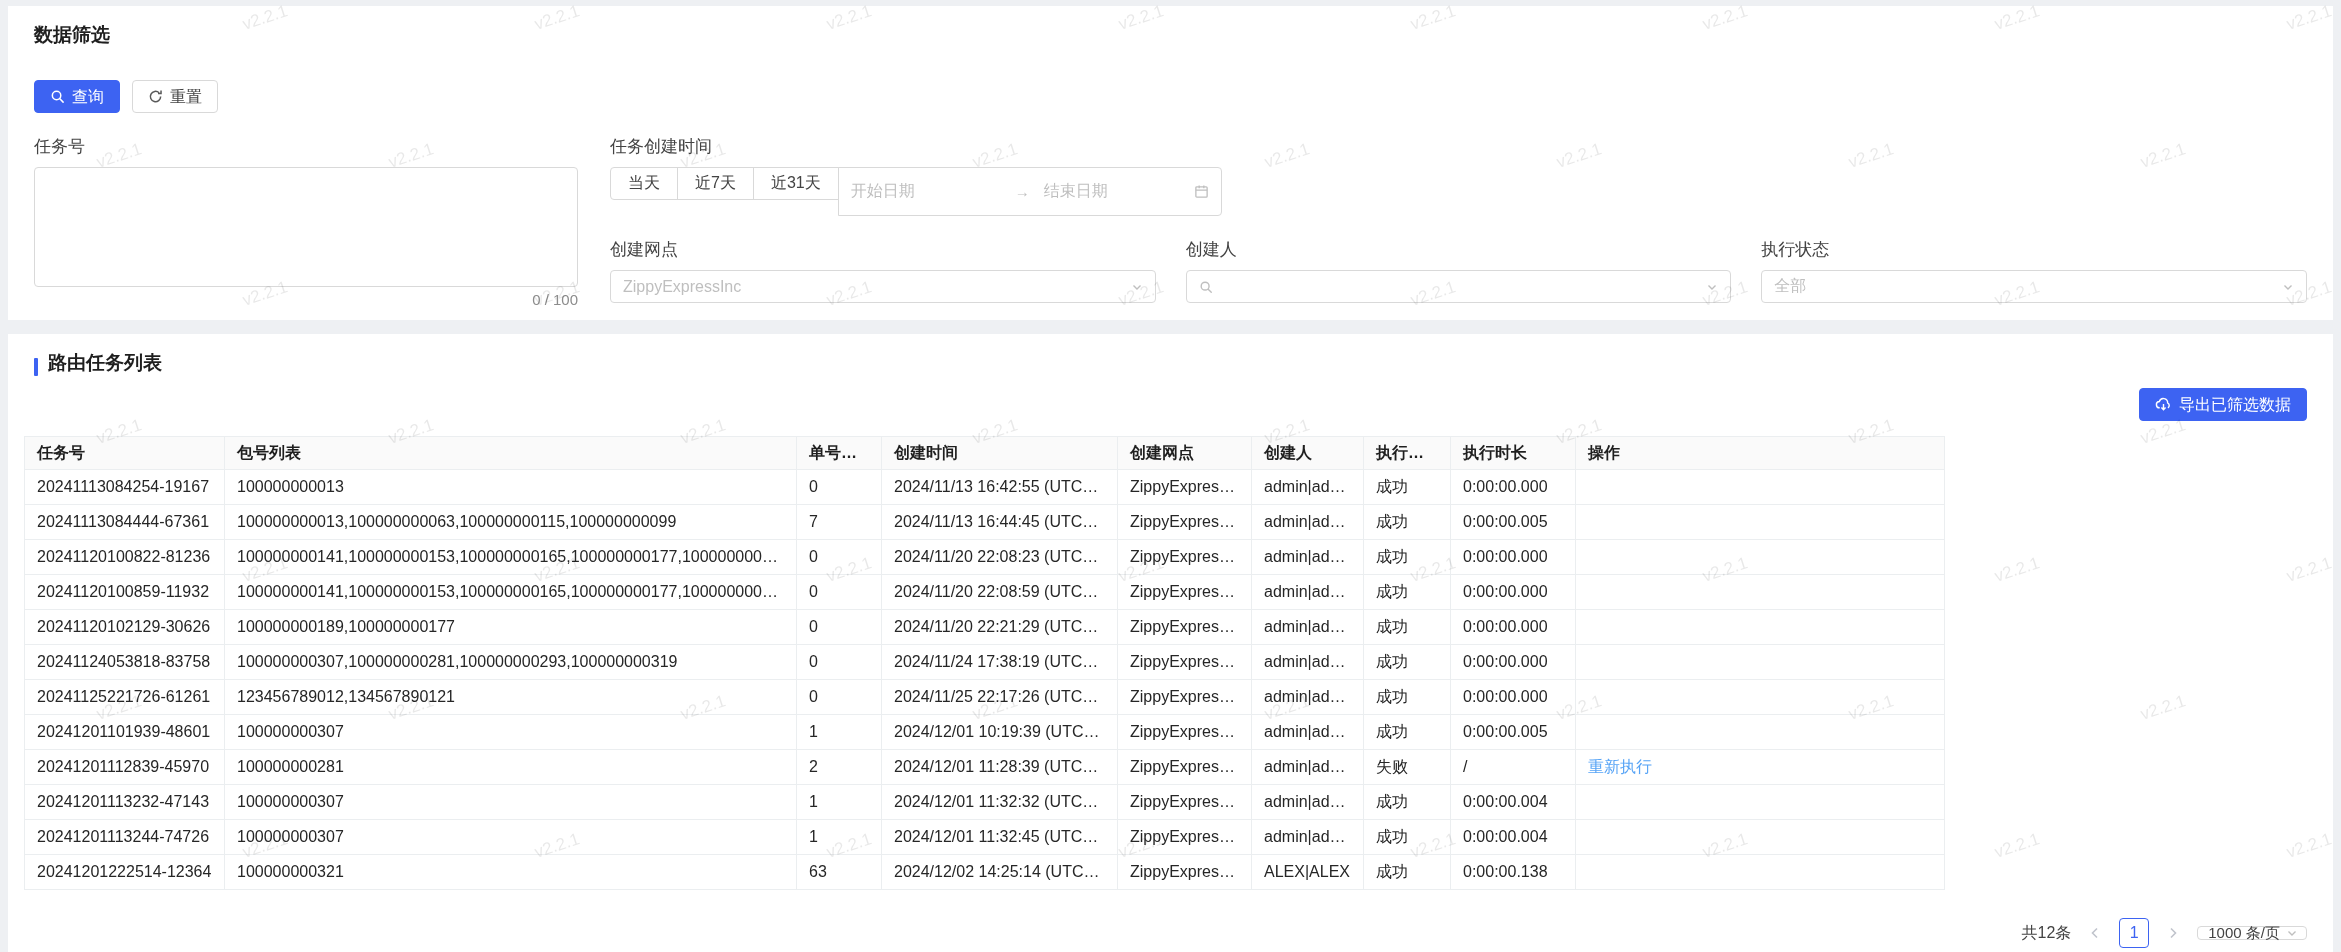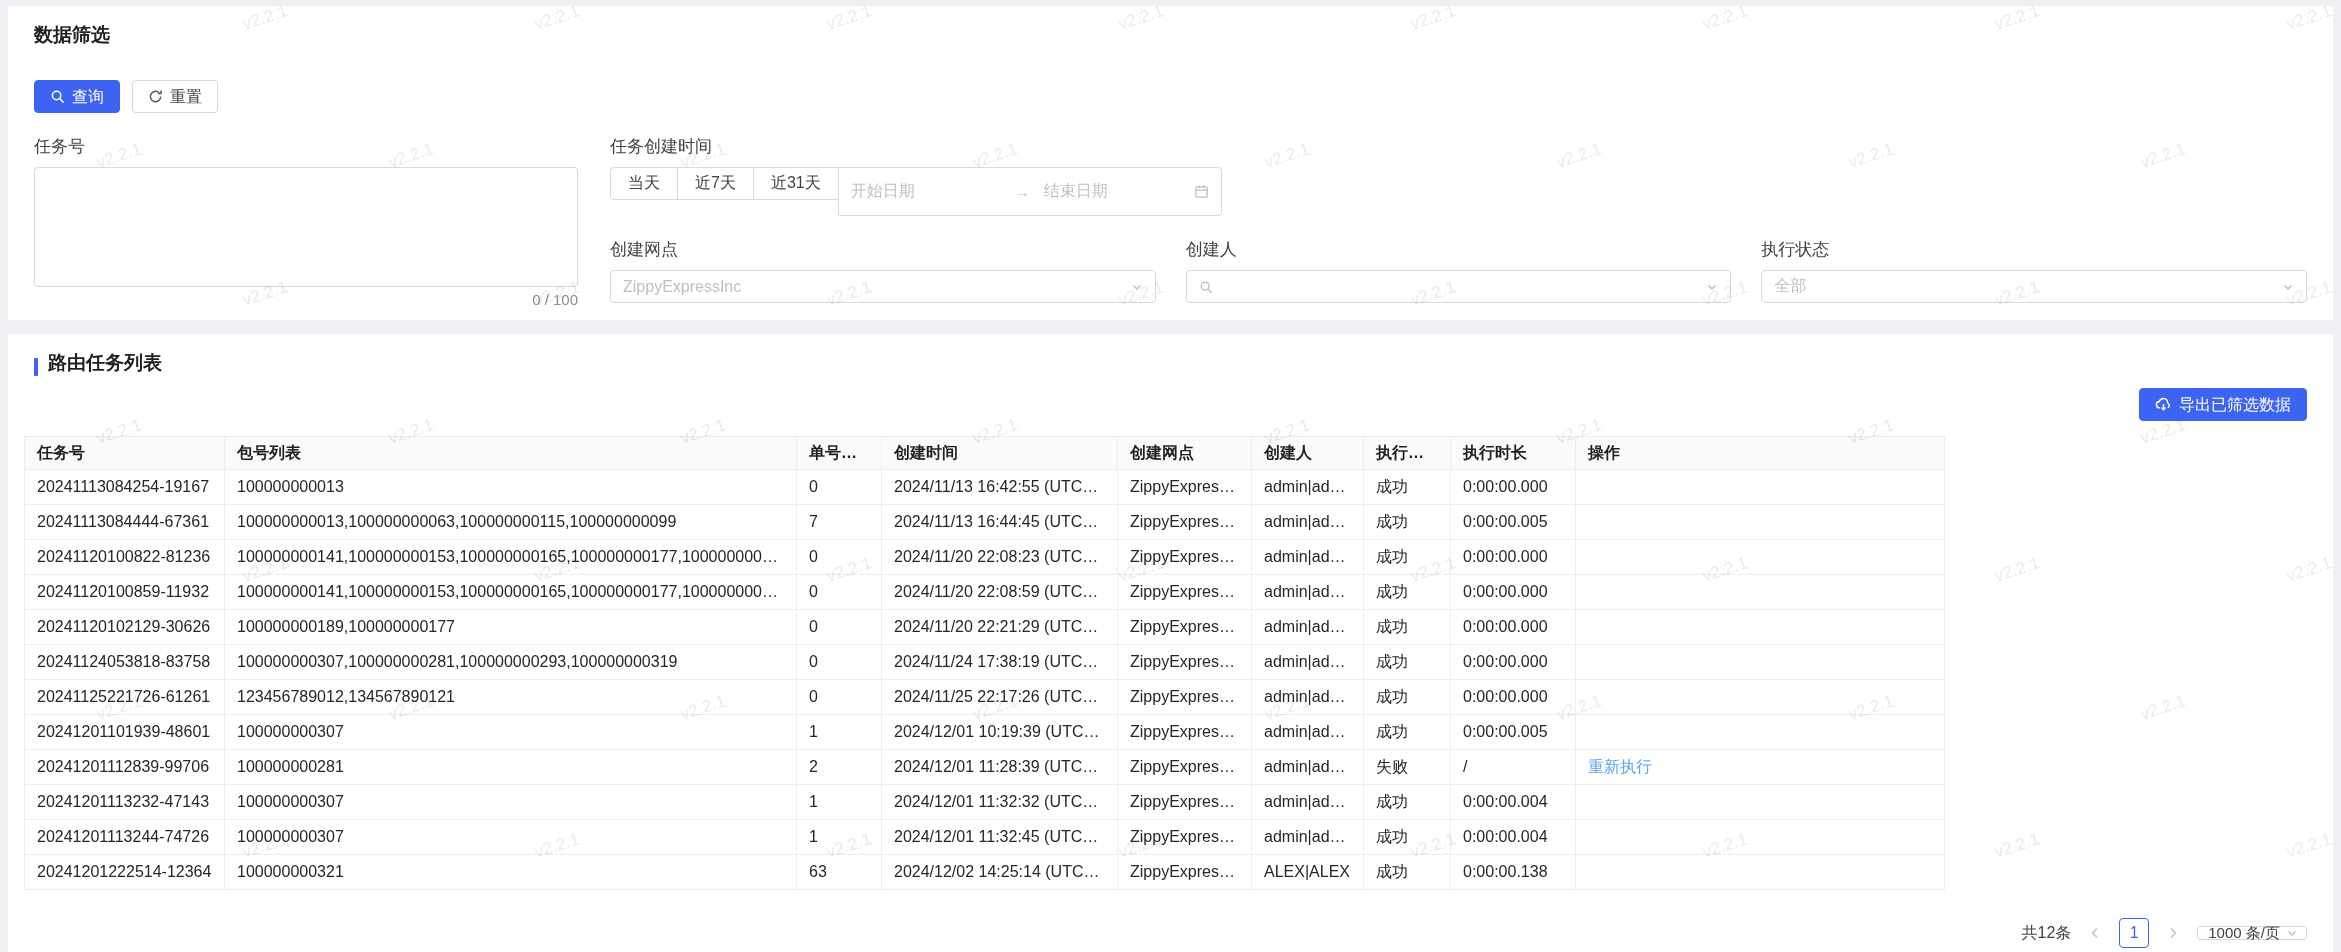--- a/index.html
+++ b/index.html
@@ -353,21 +353,21 @@
           <td>100000000307</td>
           <td>1</td>
           <td>2024/12/01 10:19:39 (UTC+8)</td>
           <td>ZippyExpressInc</td>
           <td>admin|admin</td>
           <td>成功</td>
           <td>0:00:00.005</td>
           <td></td>
         </tr>
         <tr>
-          <td>20241201112839-99706</td>
+          <td>20241201112839-45970</td>
           <td>100000000281</td>
           <td>2</td>
           <td>2024/12/01 11:28:39 (UTC+8)</td>
           <td>ZippyExpressInc</td>
           <td>admin|admin</td>
           <td>失败</td>
           <td>/</td>
           <td><a class="retry-link">重新执行</a></td>
         </tr>
         <tr>

